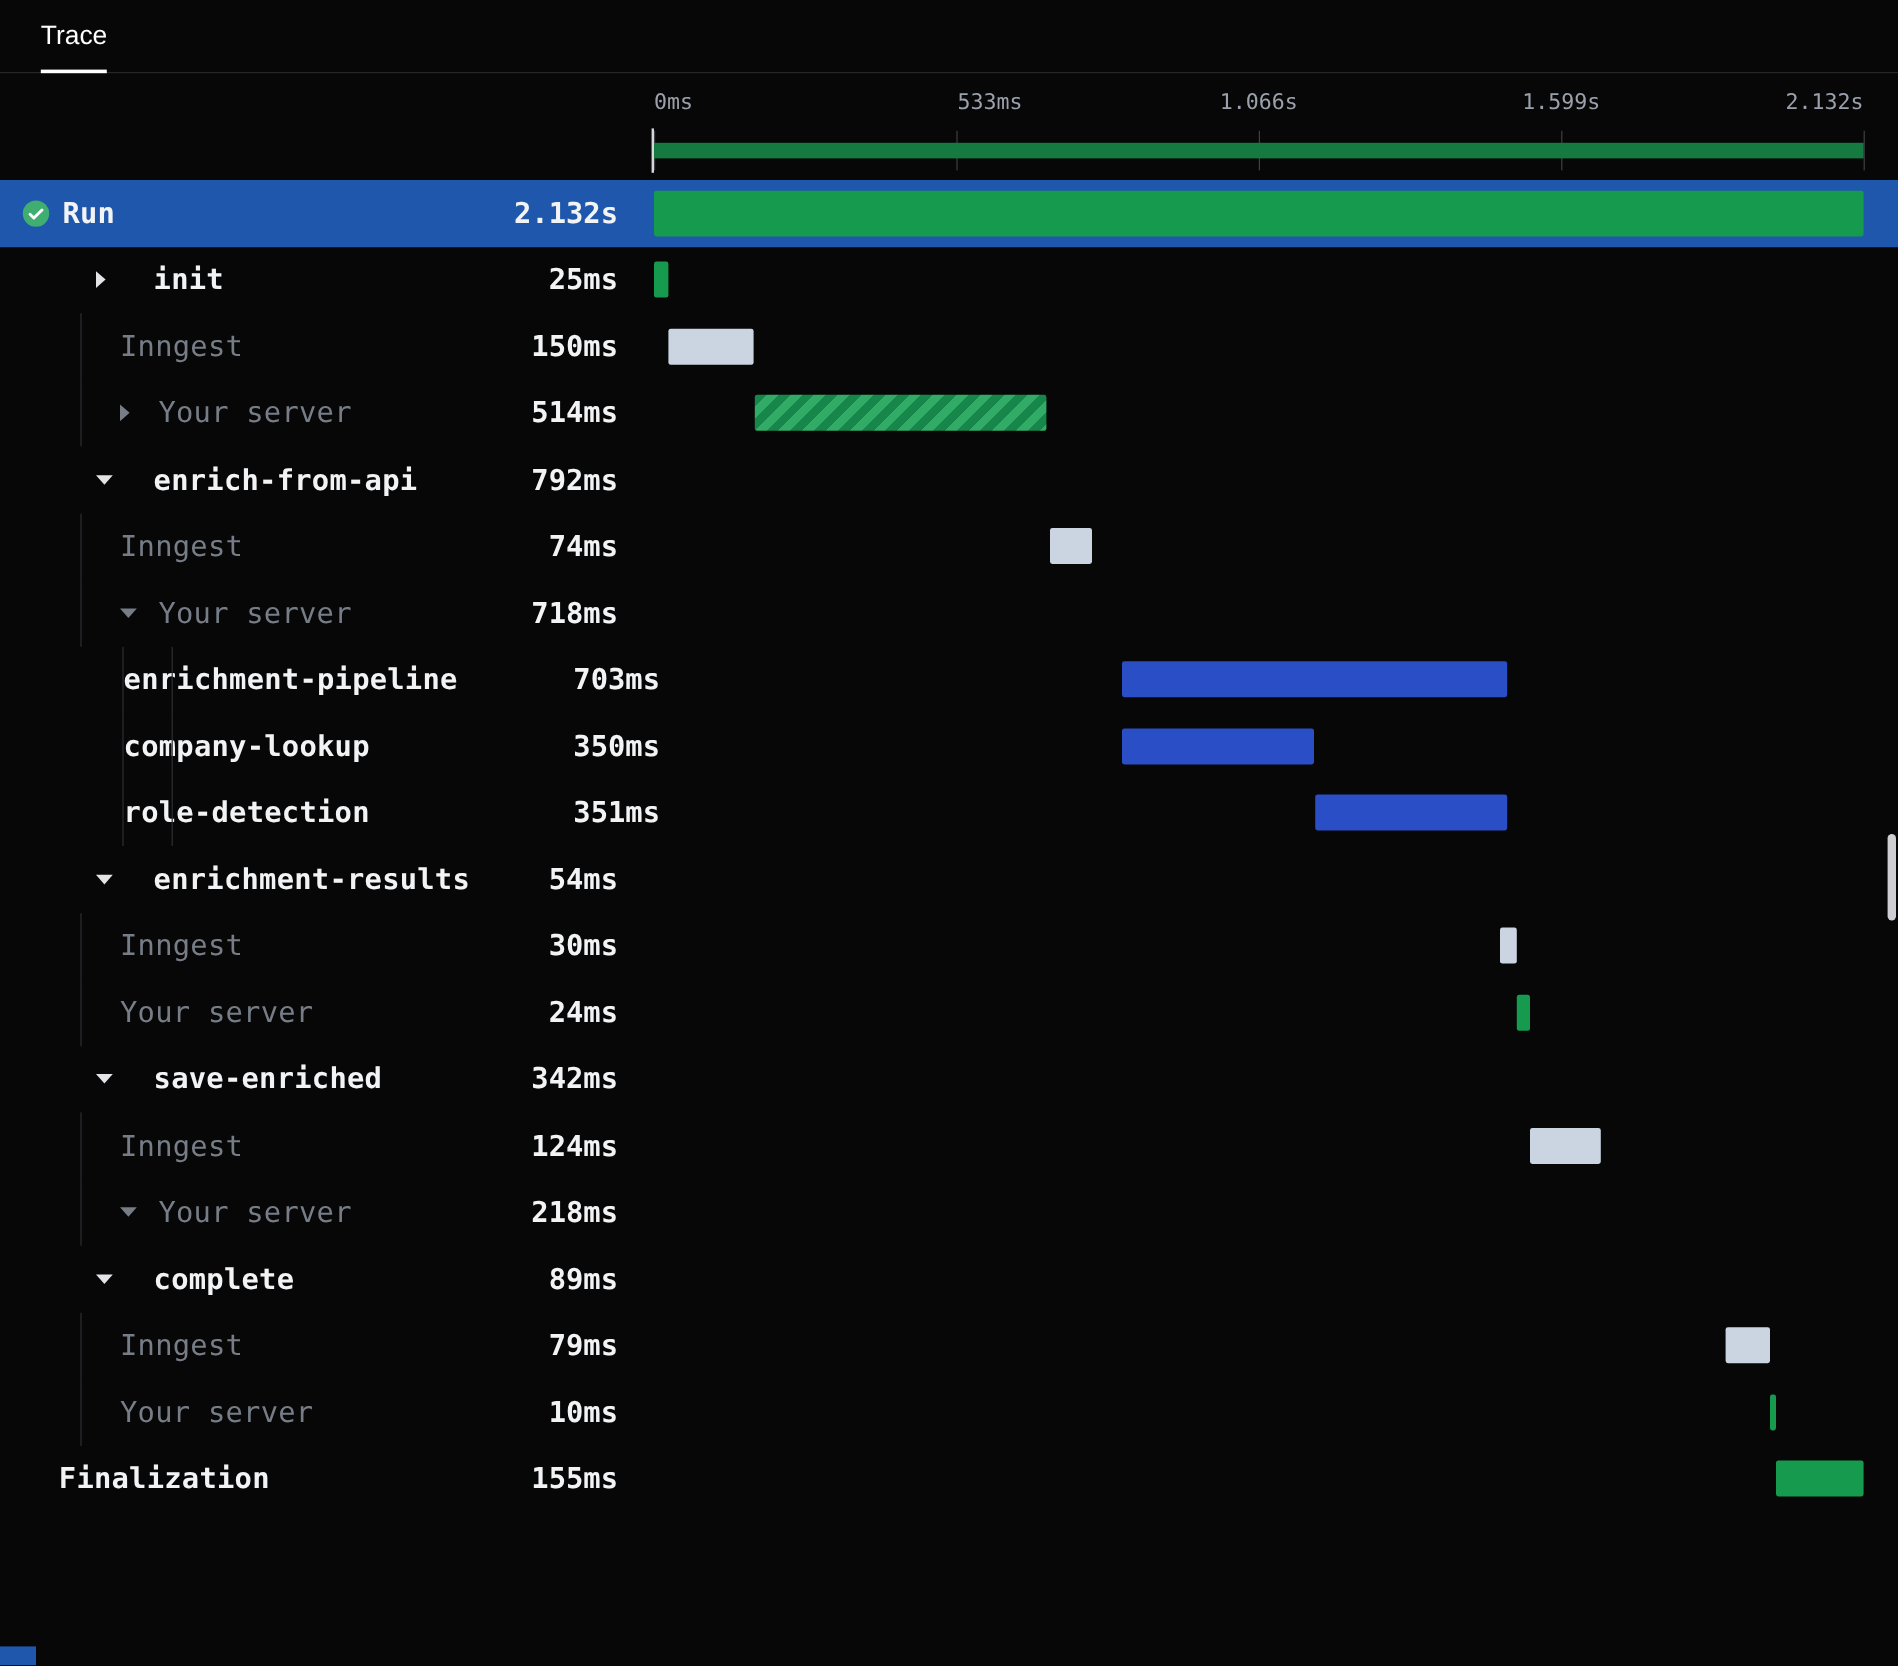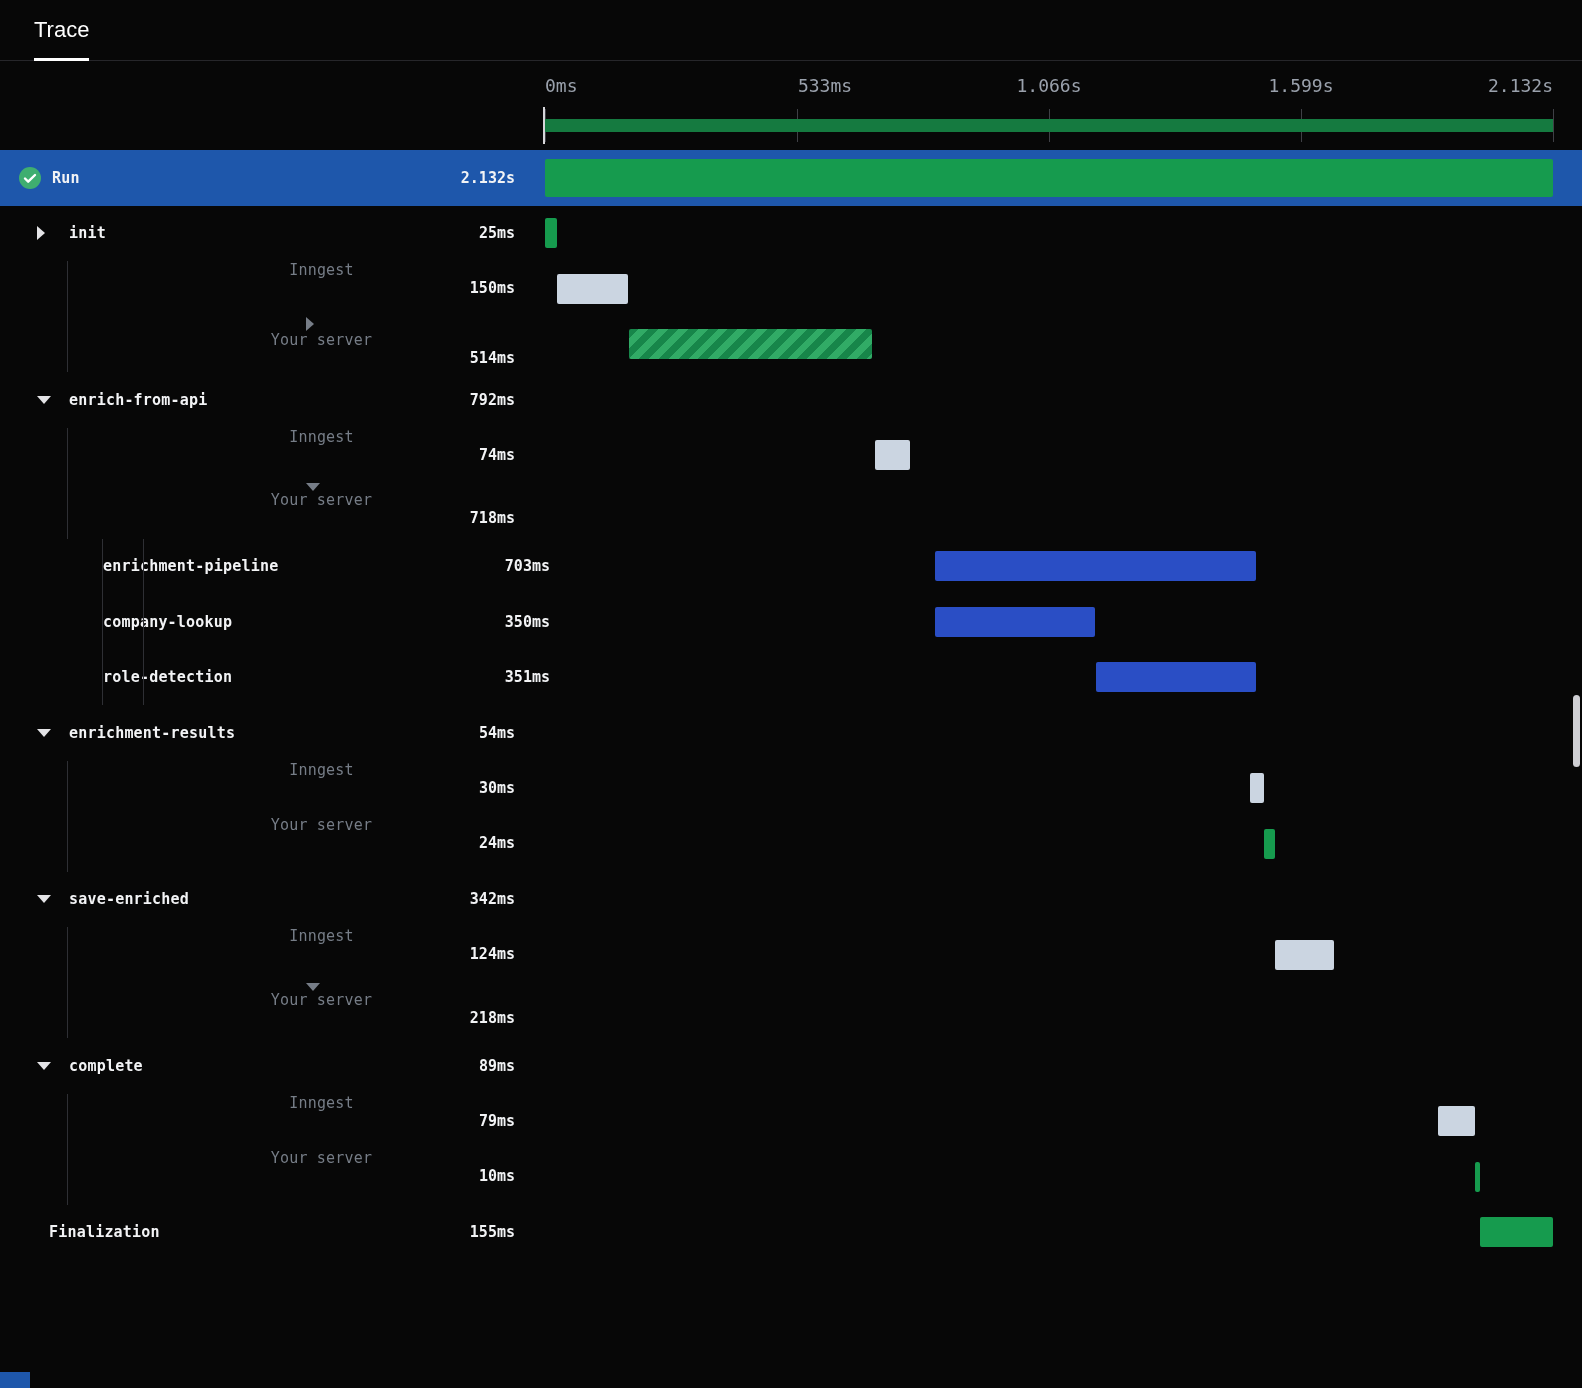--- a/index.html
+++ b/index.html
@@ -19,26 +19,26 @@
   .axis-label{position:absolute;top:0;transform:translateX(-50%);white-space:nowrap;}
   .axis-label.first{transform:none;}
   .axis-label.last{transform:translateX(-100%);}
   .ruler{position:absolute;left:2px;right:29px;top:48px;height:33px;}
   .tick{position:absolute;top:0;bottom:0;width:1px;background:#3f4046;}
   .ruler-start{position:absolute;top:-2px;bottom:-2px;left:-2px;width:2px;background:#d6d6da;z-index:2;}
   .minimap{position:absolute;left:0;right:0;top:10px;height:13px;background:var(--minimap-green);z-index:1;}
 
   
   .rows{position:absolute;top:150px;left:0;right:0;}
-  .row{height:55.5px;display:flex;align-items:stretch;font-size:15px;}
+  .row{height:55.5px;display:flex;align-items:stretch;font-size:24px;}
   .row.selected{background:var(--selected-blue);}
   .row-left{width:543px;flex:none;position:relative;display:flex;align-items:center;box-sizing:border-box;}
   .ind-run{padding-left:18px;}
-  .ind-l1{padding-left:37px;}
-  .ind-l2{padding-left:100px;flex-direction:column;}
+  .ind-l1{padding-left:80px;gap:16px;}
+  .ind-l2{padding-left:100px;}
   .ind-l3{padding-left:68px;margin-left:35px;}
   .ind-fin{padding-left:49px;}
   .lbl{color:#f2f3f5;font-weight:600;letter-spacing:.2px;white-space:nowrap;}
   .lbl.gray{color:#767d87;font-weight:400;}
   .dur{margin-left:auto;margin-right:28px;color:#f2f3f5;font-weight:600;white-space:nowrap;}
   .guide{position:absolute;top:0;bottom:0;width:1px;background:#2e2f34;}
   .guide.g1{left:67px;}
   .guide.g2{left:108px;}
 
   .chev{width:32px;flex:none;display:flex;align-items:center;color:#e4e4e7;}

